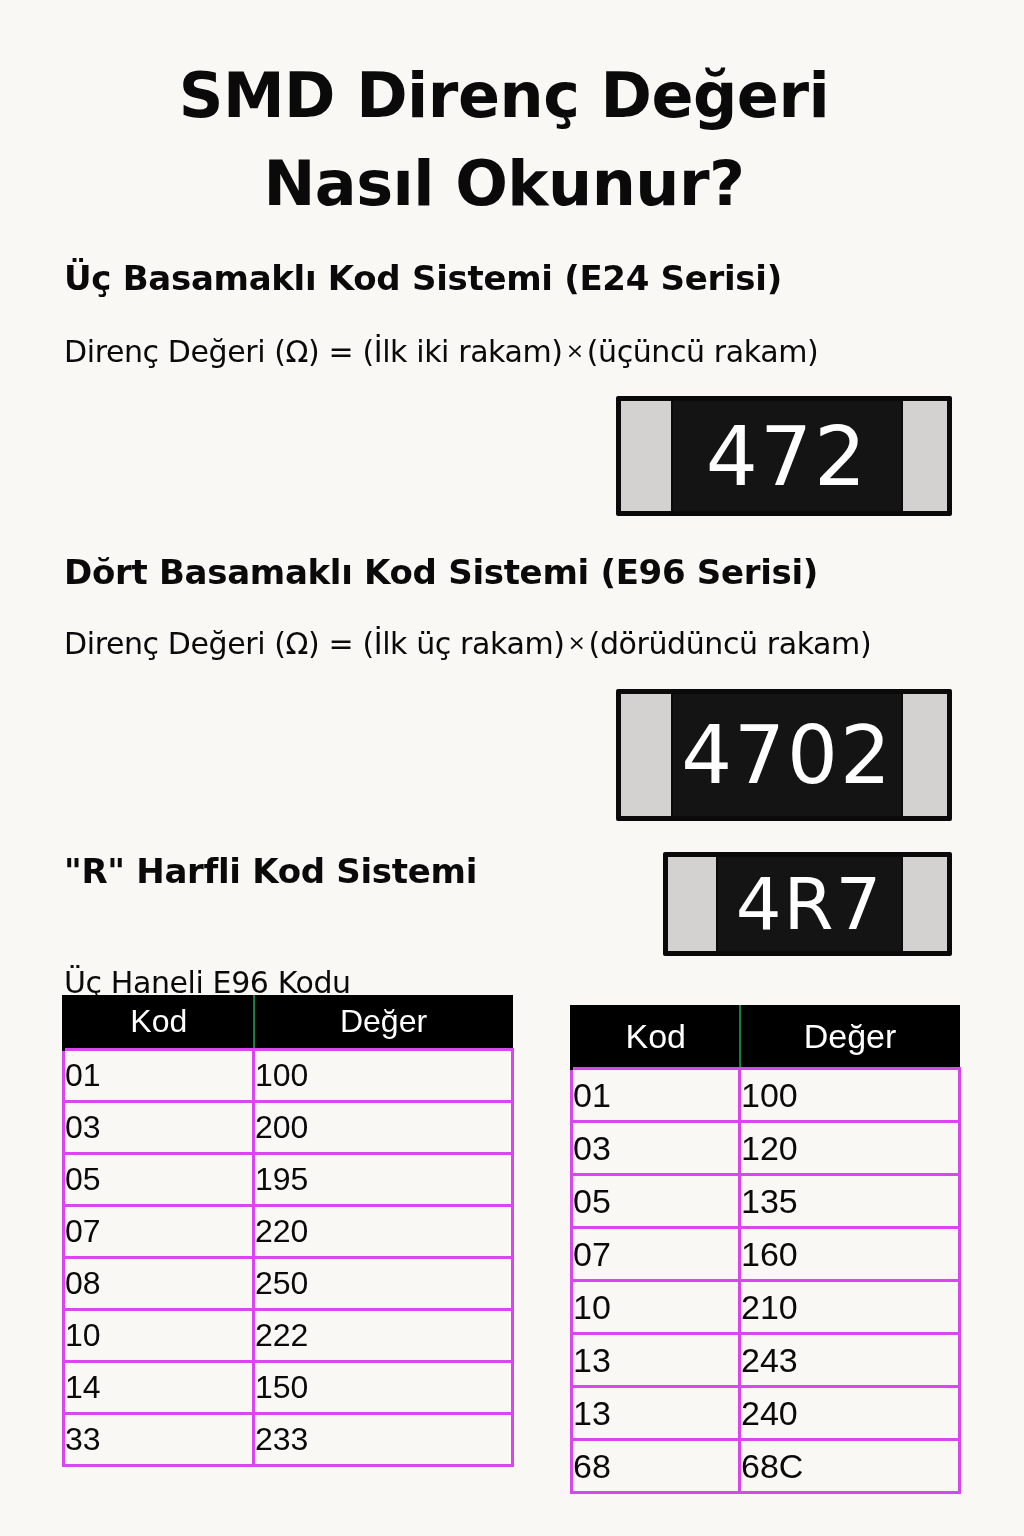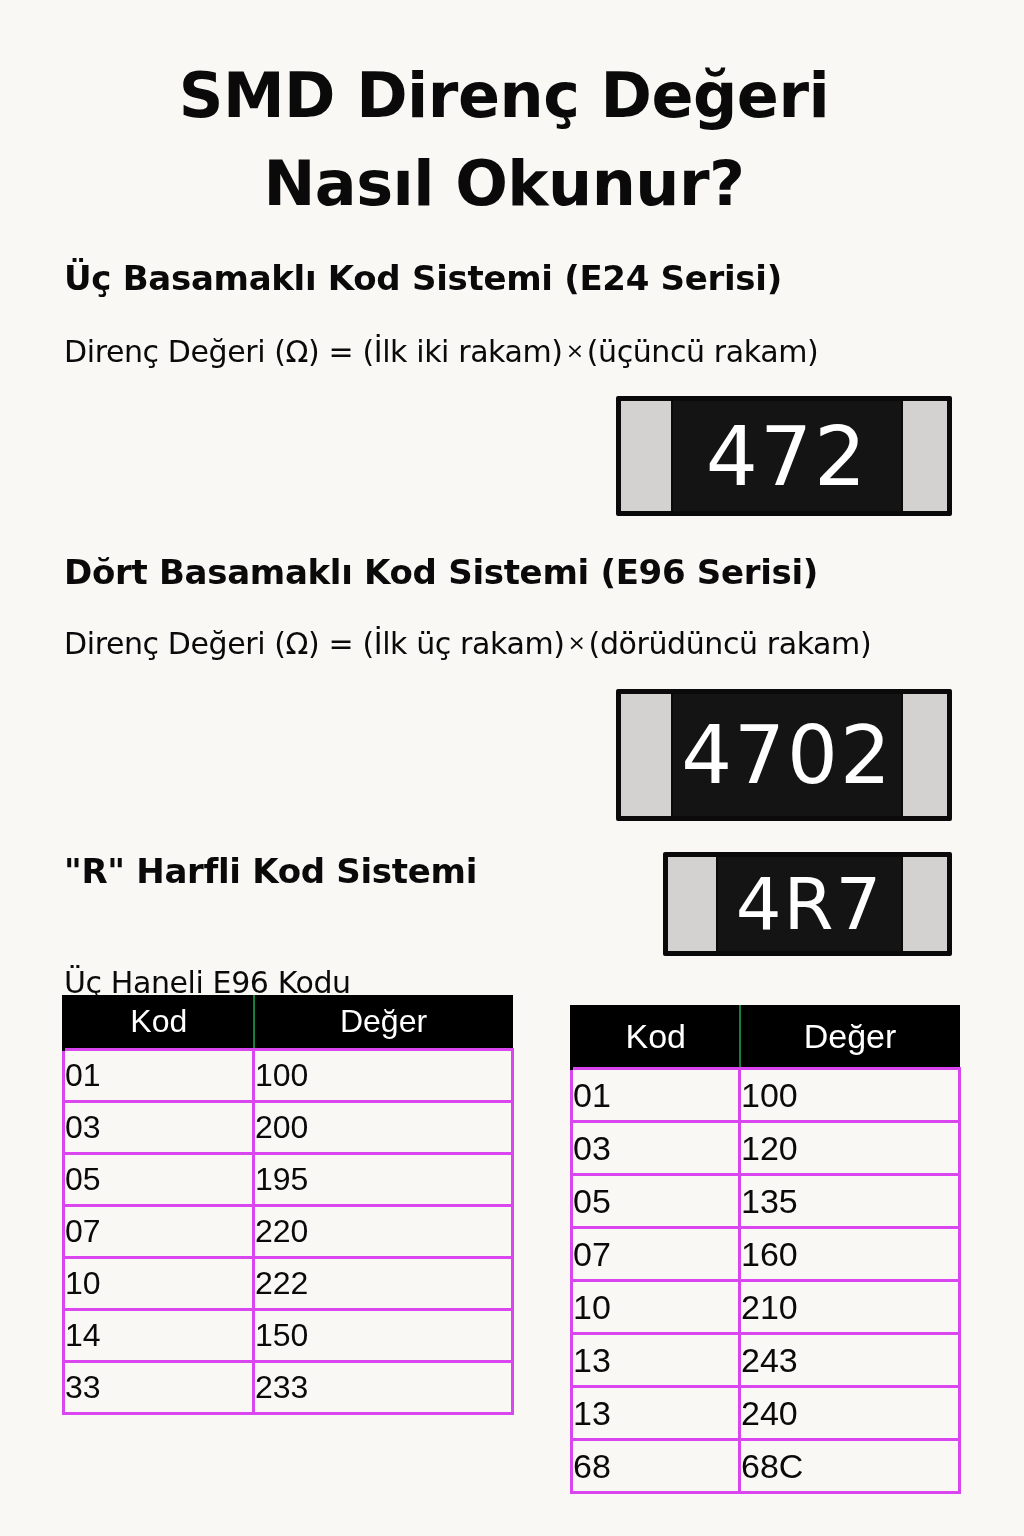--- a/index.html
+++ b/index.html
@@ -162,20 +162,24 @@
       </tr>
     <tr>
         <td>05</td>
         <td>195</td>
       </tr>
     <tr>
         <td>07</td>
         <td>220</td>
       </tr>
     <tr>
+        <td>08</td>
+        <td>250</td>
+      </tr>
+    <tr>
         <td>10</td>
         <td>222</td>
       </tr>
     <tr>
         <td>14</td>
         <td>150</td>
       </tr>
     <tr>
         <td>33</td>
         <td>233</td>

